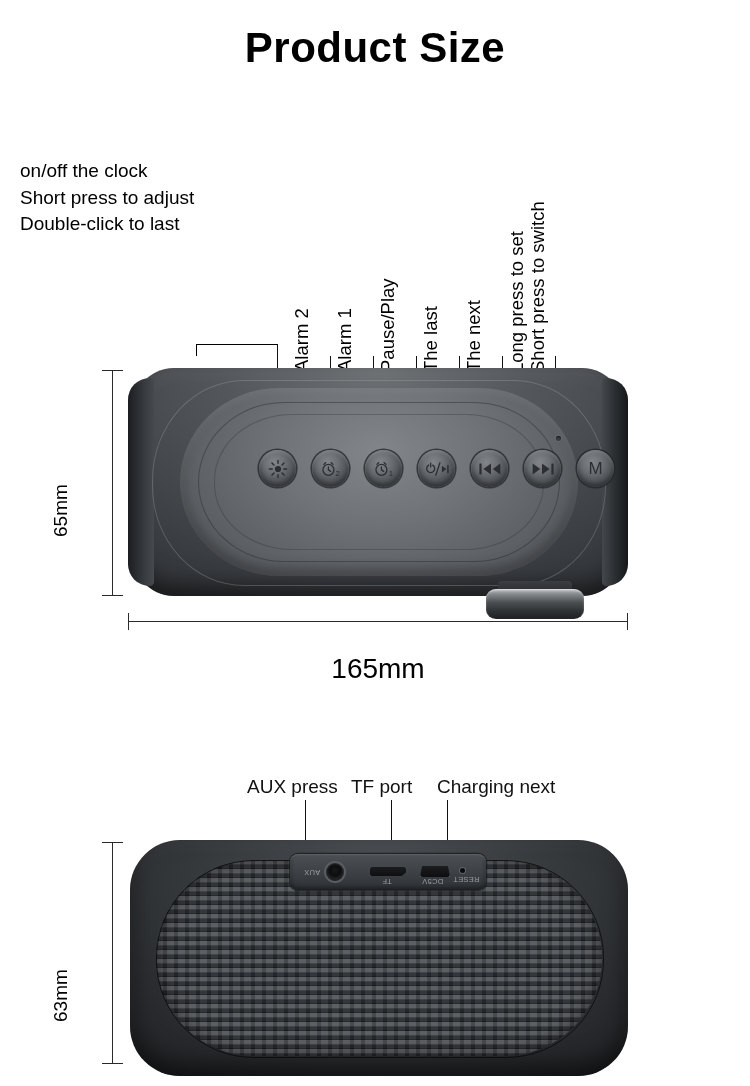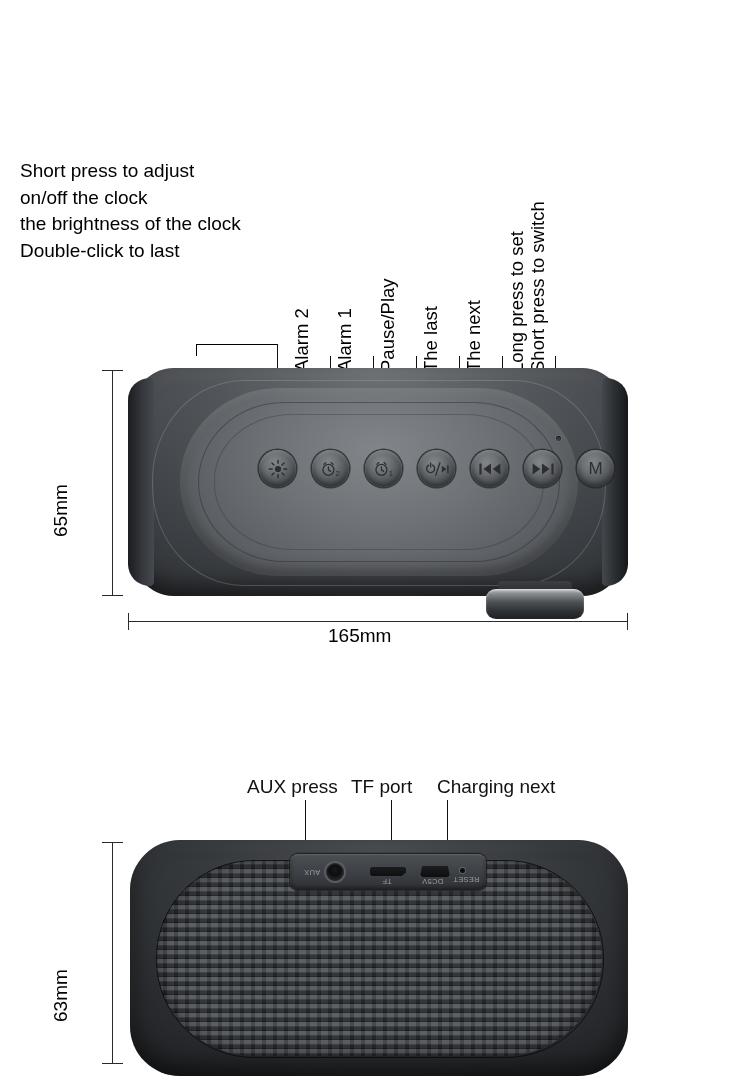--- a/index.html
+++ b/index.html
@@ -45,21 +45,21 @@
 
   
   .dim-v{position:absolute;width:1.4px;background:#2a2a2a;}
   .dim-h{position:absolute;height:1.4px;background:#2a2a2a;}
   .cap-h{position:absolute;height:1.4px;background:#2a2a2a;}
   .cap-v{position:absolute;width:1.4px;background:#2a2a2a;}
   .dim-label-v{
     position:absolute;transform-origin:left bottom;transform:rotate(-90deg);
     font-size:19px;white-space:nowrap;color:#000;
   }
-  .dim-label-h{position:absolute;font-size:19px;color:#000;white-space:nowrap;}
+  .dim-label-h{position:absolute;font-size:28px;color:#000;white-space:nowrap;text-align:center;margin-top:28px;}
 
   
   #speaker-top{position:absolute;left:128px;top:368px;width:500px;height:228px;}
   .body-outer{
     position:absolute;inset:0;border-radius:46px/54px;
     background:
       radial-gradient(120% 160% at 50% 0%, #6e7174 0%, #53565a 26%, #3c3f43 56%, #27292c 84%, #1b1d20 100%);
     box-shadow:inset 0 -10px 22px rgba(0,0,0,.55), inset 0 8px 16px rgba(255,255,255,.07);
   }
   .body-outer:before{
@@ -184,25 +184,25 @@
   }
 
   
   .port-label{position:absolute;font-size:19px;color:#111;white-space:nowrap;}
 </style>
 </head>
 <body>
 
 <div class="page">
 
+  <div id="page-title">Product Size</div>
 
   <div id="desc-block">
+    <div>on/off the clock</div>
     <div>Short press to adjust</div>
-    <div>on/off the clock</div>
-    <div>the brightness of the clock</div>
     <div>Double-click to last</div>
   </div>
 
   <div class="bracket" style="left:196px;top:344px;width:82px;height:1.4px;"></div>
   <div class="bracket" style="left:196px;top:344px;width:1.4px;height:12px;"></div>
   <div class="leader" style="left:277px;top:344px;height:125px;"></div>
 
   <div class="vlabel" style="left:312px;top:352px;">Alarm 2</div>
   <div class="leader" style="left:330px;top:356px;height:113px;"></div>
 

